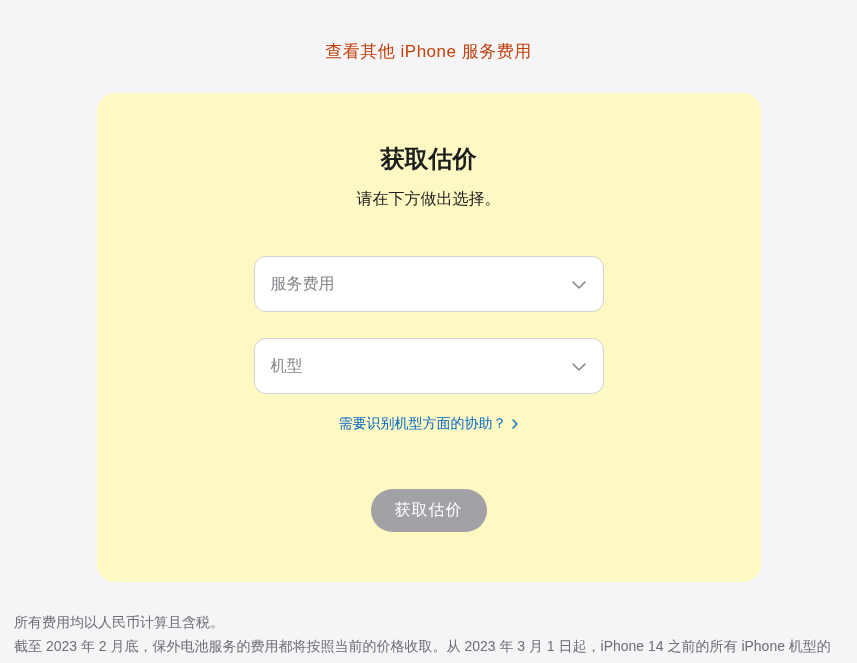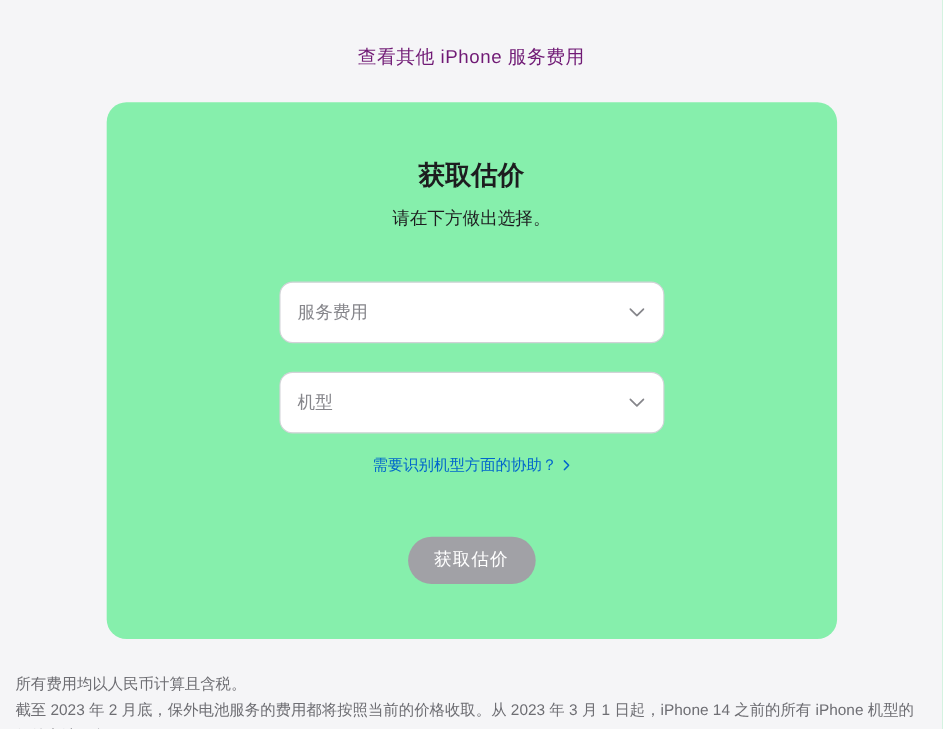--- a/index.html
+++ b/index.html
@@ -17,27 +17,27 @@
     }
     .container {
       width: 100%;
       padding: 0 10px;
     }
     .top-link {
       text-align: center;
       padding: 40px 0 30px 0;
     }
     .top-link a {
-      color: #701a75;
+      color: #c2410c;
       text-decoration: none;
       font-size: 17px;
       letter-spacing: 0.5px;
     }
     .card {
-      background: #86efac;
+      background: #fef9c3;
       border-radius: 18px;
       margin: 0 auto;
       width: 664px;
       padding: 50px 60px 50px 60px;
       text-align: center;
     }
     .card-title {
       font-size: 24px;
       font-weight: 600;
       margin-bottom: 14px;

